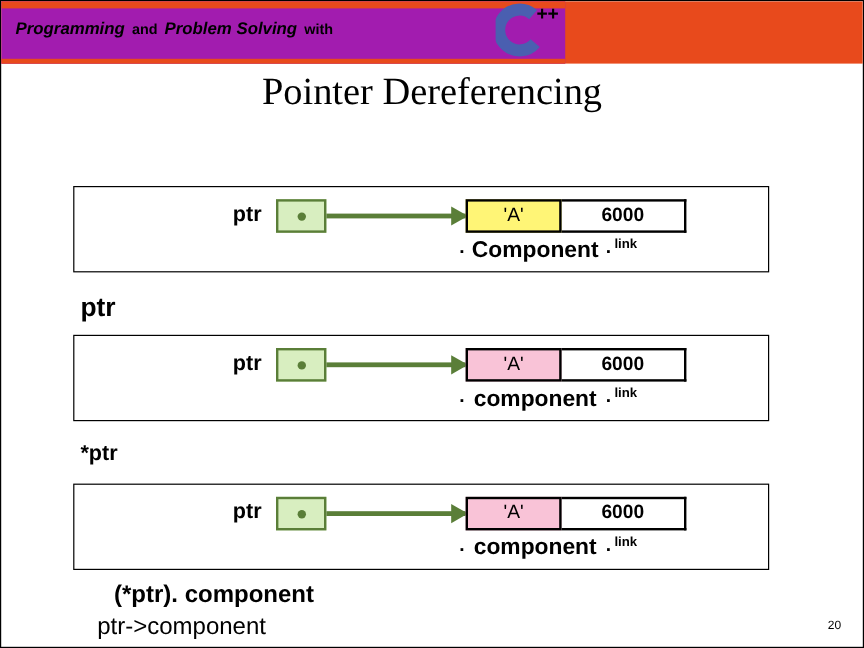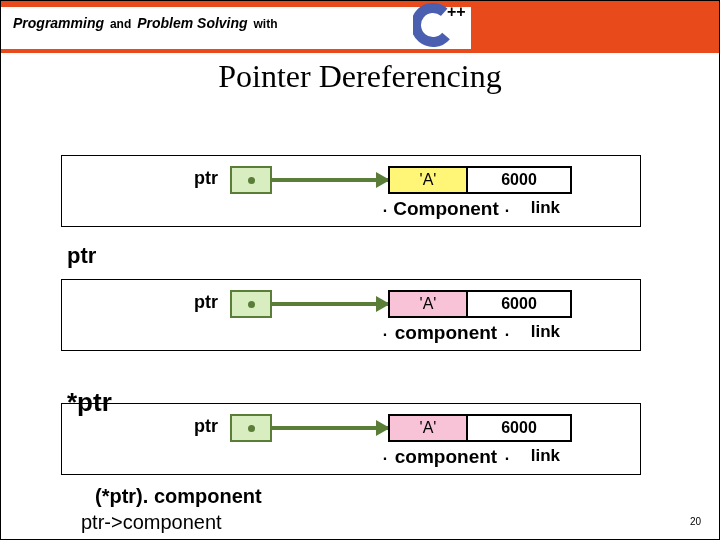--- a/index.html
+++ b/index.html
@@ -1,21 +1,21 @@
 <!DOCTYPE html>
 <html><head>
 <meta charset="utf-8">
 <style>
   * { box-sizing: border-box; margin: 0; padding: 0; }
   html, body { width: 720px; height: 540px; font-family: Arial, Helvetica, sans-serif; background: #fff; }
   .slide { position: relative; width: 720px; height: 540px; border: 1px solid #000; overflow: hidden; }
 
   
   .header { position: relative; height: 52px; background: #e84a1c; }
-  .header-white { position: absolute; left: 0; top: 0; width: 470px; height: 52px; background: #ffffff; }
+  .header-white { position: absolute; left: 0; top: 0; width: 470px; height: 52px; background: #a21caf; }
   .header-text { position: absolute; left: 12px; top: 14px; font-style: italic; font-weight: bold; font-size: 14px; white-space: nowrap; }
   .header-text .and { font-style: normal; font-size: 12px; margin: 0 2px; }
   .hdr-rules { position: absolute; left: 0; width: 470px; }
   .hdr-rule-top { top: 0; height: 6px; background: #e84a1c; }
   .hdr-rule-bot { bottom: 0; height: 4px; background: #e84a1c; }
   .logo { position: absolute; right: 250px; top: -4px; }
   .logo svg { width: 56px; height: 56px; }
 
   .title { font-family: "Times New Roman", serif; font-size: 32px; text-align: center; margin-top: 6px; line-height: 1.1; }
 
@@ -31,24 +31,24 @@
   .arrow::after { content: ""; position: absolute; right: -2px; top: -6px; width: 0; height: 0; border-top: 8px solid transparent; border-bottom: 8px solid transparent; border-left: 14px solid #5a7e38; }
 
   .node { position: absolute; left: 326px; top: 10px; display: flex; height: 28px; }
   .cell { border: 2px solid #000; display:flex; align-items:center; justify-content:center; font-size: 16px; }
   .cell-a { width: 80px; background: #fff576; }
   .d2 .cell-a, .d3 .cell-a { background: #f9c3d7; }
   .cell-b { width: 104px; border-left: none; font-weight: bold; }
   .below { position: absolute; left: 318px; top: 42px; width: 200px; display:flex; }
   .bdot { width: 10px; text-align:center; font-weight: bold; }
   .bcomp { width: 112px; text-align:center; font-weight:bold; font-size:19px; }
-  .blink { width: 48px; text-align:right; font-weight:bold; font-size:17px; }
+  .blink { width: 48px; text-align:left; font-weight:bold; font-size:11px; }
 
   .call1 { position: absolute; left: 66px; top: 242px; font-weight: bold; font-size: 22px; }
-  .call2 { position: absolute; left: 66px; top: 386px; font-weight: bold; font-size: 26px; }
+  .call2 { position: absolute; left: 66px; top: 366px; font-weight: bold; font-size: 18px; }
   .call3 { position: absolute; left: 94px; top: 484px; font-weight: bold; font-size: 20px; }
   .call4 { position: absolute; left: 80px; top: 510px; font-weight: normal; font-size: 20px; }
   .pagenum { position: absolute; right: 18px; bottom: 12px; font-size: 10px; }
 </style>
 </head>
 <body>
 
 <div class="slide">
 
   <div class="header">

